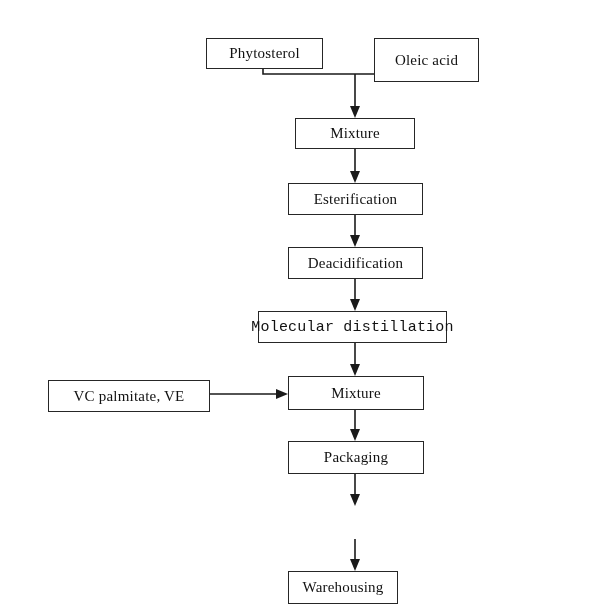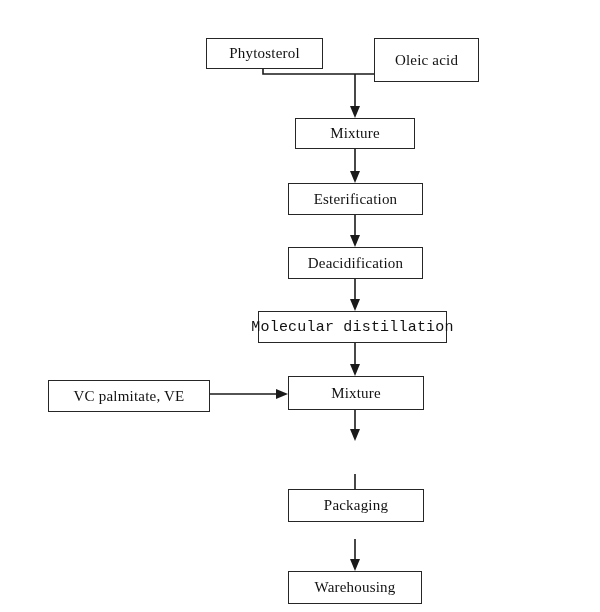--- a/index.html
+++ b/index.html
@@ -112,22 +112,22 @@
   </div>
 
   <div class="node" style="left: 30px; top: 380px; width: 162px; height: 32px; border-color: rgb(38, 38, 38); margin-left: 18px;">
     <span>VC palmitate, VE</span>
   </div>
 
   <div class="node" style="left: 288px; top: 376px; width: 136px; height: 34px; border-color: rgb(38, 38, 38);">
     <span>Mixture</span>
   </div>
 
-  <div class="node" style="left: 288px; top: 441px; width: 136px; height: 33px; border-color: rgb(38, 38, 38); margin-top: 48px;">
+  <div class="node" style="left: 288px; top: 441px; width: 136px; height: 33px; border-color: rgb(38, 38, 38);">
     <span>Packaging</span>
   </div>
 
 
-  <div class="node" style="left: 288px; top: 571px; width: 134px; height: 33px; border-color: rgb(38, 38, 38);">
+  <div class="node" style="left: 288px; top: 571px; width: 110px; height: 33px; border-color: rgb(38, 38, 38);">
     <span>Warehousing</span>
   </div>
 
 </div>
 
 </body></html>

